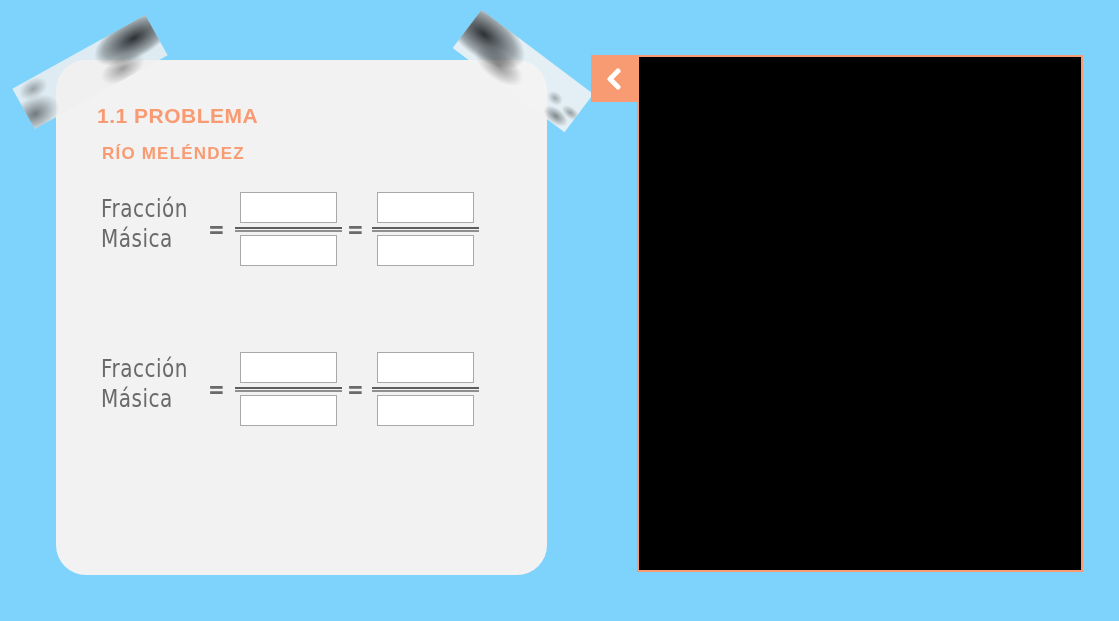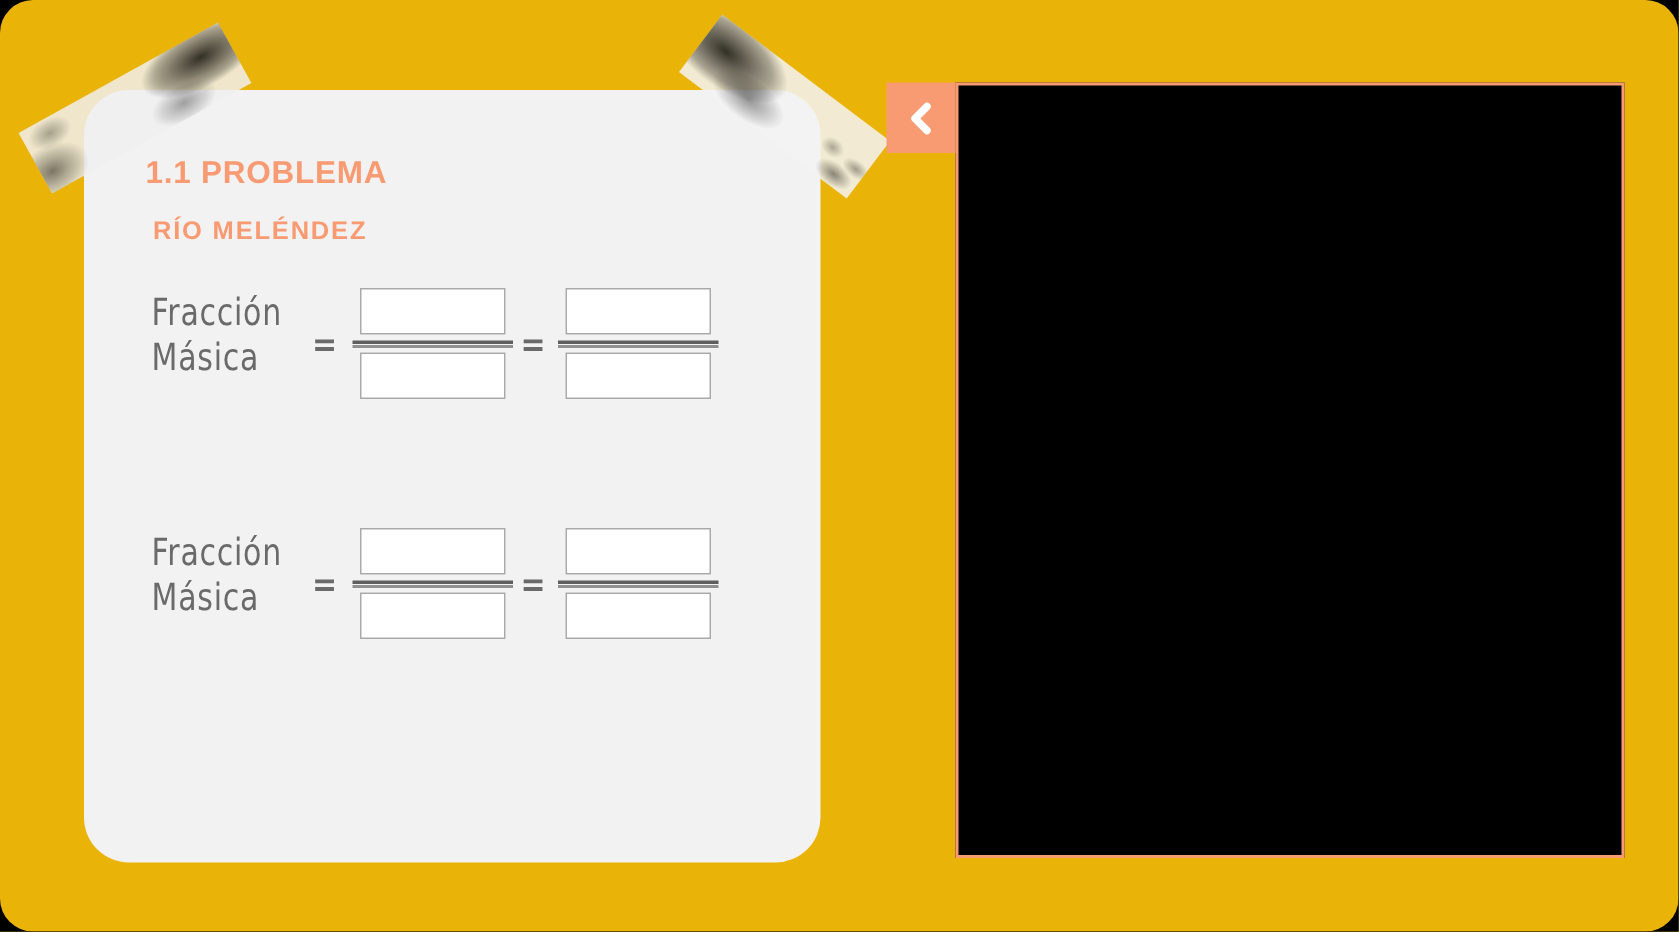--- a/index.html
+++ b/index.html
@@ -1,17 +1,17 @@
 <!DOCTYPE html>
 <html><head>
 <meta charset="utf-8">
 <style>
   html,body{margin:0;padding:0;background:#000;}
-  .stage{position:relative;width:1119px;height:621px;background:#eab308;overflow:hidden;
-         font-family:"Liberation Sans",sans-serif;border-radius:22px;}
+  .stage{position:relative;width:1119px;height:621px;background:#7dd3fc;overflow:hidden;
+         font-family:"Liberation Sans",sans-serif;}
 
   
   .card{position:absolute;left:56px;top:60px;width:491px;height:515px;
         background:#f3f2f2;border-radius:30px;}
 
   .title{position:absolute;left:41px;top:44px;color:#f89b72;font-size:21px;
          font-weight:bold;letter-spacing:.5px;}
 
   .heading{position:absolute;left:46px;color:#f89b72;font-size:17px;font-weight:bold;
            letter-spacing:1.2px;}

